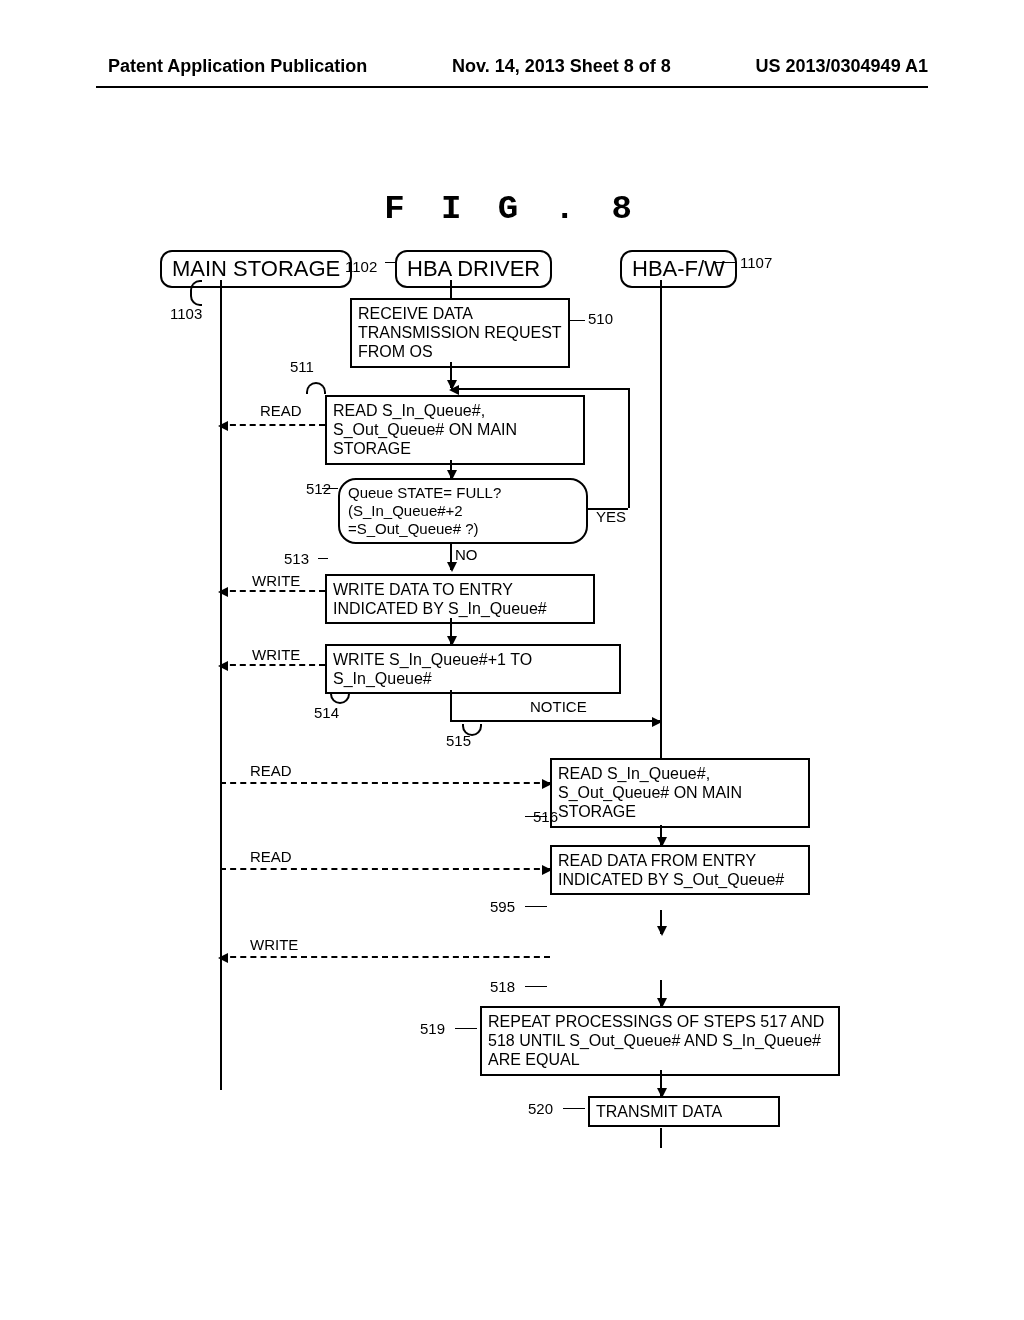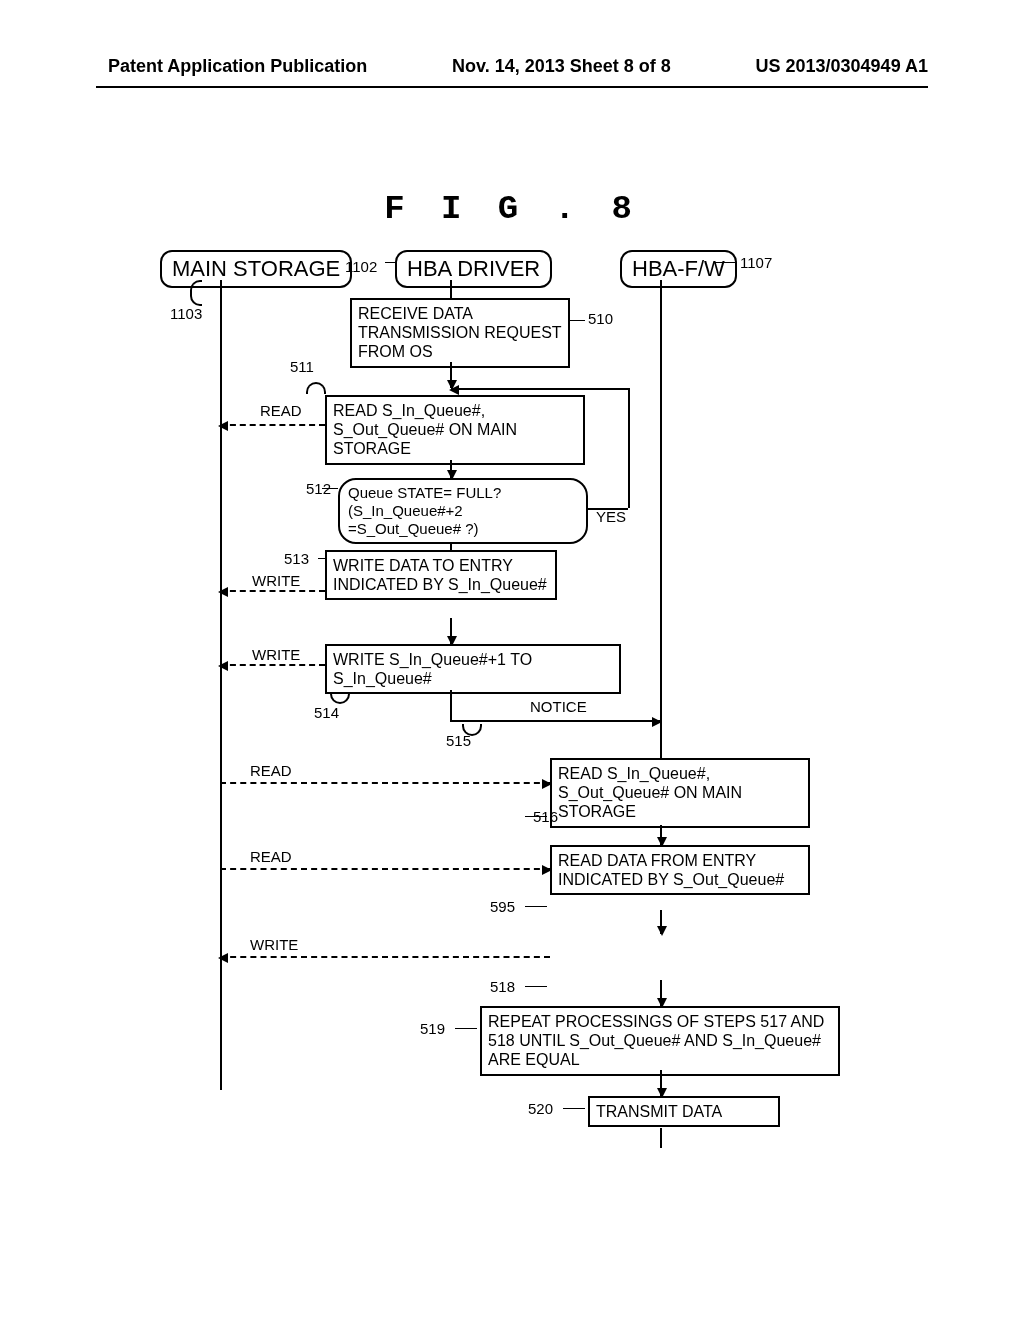--- a/index.html
+++ b/index.html
@@ -169,21 +169,21 @@
     <div class="abs lbl small" style="left:305px; top:296px;">NO</div>
 
     <div class="hline" style="left:438px; top:258px; width:40px;"></div>
     <div class="vline" style="left:478px; top:138px; height:120px;"></div>
     <div class="hline arrow-l" style="left:301px; top:138px; width:178px;"></div>
 
     <div class="vline arrow-d" style="left:300px; top:294px; height:26px;"></div>
 
     <div class="abs lbl" style="left:134px; top:300px;">513</div>
     <div class="abs" style="left:168px; top:308px; width:10px; border-top:1px solid #000;"></div>
-    <div class="abs box" style="left:175px; top:300px; width:232px;">WRITE DATA TO ENTRY INDICATED BY S_In_Queue#</div>
+    <div class="abs box" style="left:175px; top:324px; width:270px;">WRITE DATA TO ENTRY INDICATED BY S_In_Queue#</div>
     <div class="abs lbl small" style="left:102px; top:322px;">WRITE</div>
     <div class="dline arrow-l" style="left:70px; top:340px; width:105px;"></div>
     <div class="vline arrow-d" style="left:300px; top:368px; height:26px;"></div>
 
     <div class="abs box" style="left:175px; top:394px; width:296px;">WRITE S_In_Queue#+1 TO S_In_Queue#</div>
     <div class="abs lbl small" style="left:102px; top:396px;">WRITE</div>
     <div class="dline arrow-l" style="left:70px; top:414px; width:105px;"></div>
     <div class="abs lbl" style="left:164px; top:454px;">514</div>
     <div class="abs curly" style="left:184px; top:438px; height:16px; transform:rotate(-90deg);"></div>
 

